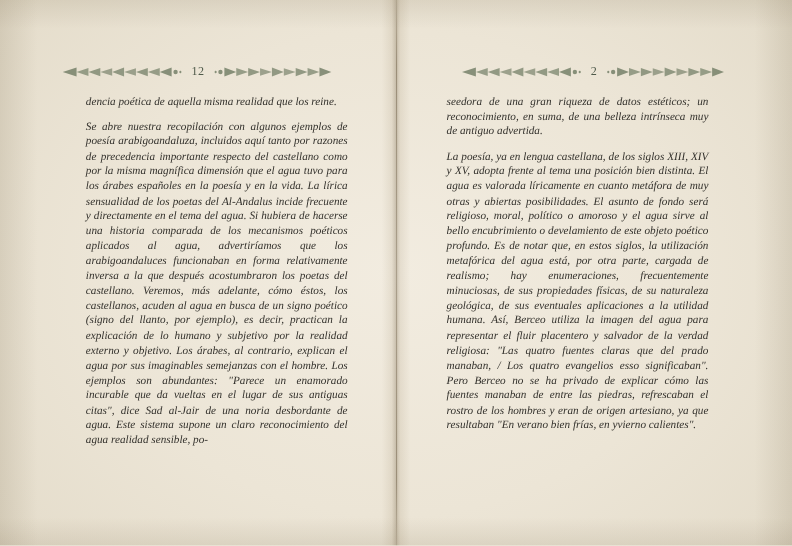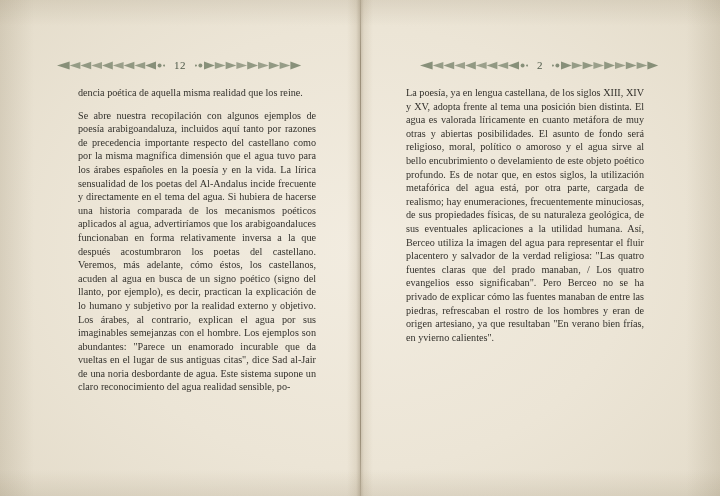--- a/index.html
+++ b/index.html
@@ -100,20 +100,21 @@
   }
 
   .column {
     position: absolute;
     top: 86px;
     width: 238px;
     font-size: 10.2px;
     line-height: 13.6px;
     text-align: justify;
     color: #33312c;
+    font-style: italic;
     font-family: "Liberation Serif", serif;
     hyphens: manual;
   }
   .page.left .column  { left: 78px; }
   .page.right .column { left: 46px; }
 
   .column p {
     margin: 0;
     text-indent: 0;
   }
@@ -197,19 +198,20 @@
           <path d="M58 6 L46 2.2 L46 9.8 Z" opacity="0.8"></path>
           <path d="M70 6 L58 1.5 L58 10.5 Z" opacity="0.9"></path>
           <path d="M82 6 L70 2.2 L70 9.8 Z" opacity="0.8"></path>
           <path d="M94 6 L82 1.8 L82 10.2 Z" opacity="0.9"></path>
           <path d="M106 6 L94 2 L94 10 Z" opacity="0.85"></path>
           <path d="M118 6 L106 1.5 L106 10.5 Z"></path>
         </g>
       </svg>
     </div>
     <div class="column">
+      <p class="cont">seedora de una gran riqueza de datos estéticos; un reconocimiento, en suma, de una belleza intrínseca muy de antiguo advertida.</p>
       <p>La poesía, ya en lengua castellana, de los siglos XIII, XIV y XV, adopta frente al tema una posición bien distinta. El agua es valorada líricamente en cuanto metáfora de muy otras y abiertas posibilidades. El asunto de fondo será religioso, moral, político o amoroso y el agua sirve al bello encubrimiento o develamiento de este objeto poético profundo. Es de notar que, en estos siglos, la utilización metafórica del agua está, por otra parte, cargada de realismo; hay enumeraciones, frecuentemente minuciosas, de sus propiedades físicas, de su naturaleza geológica, de sus eventuales aplicaciones a la utilidad humana. Así, Berceo utiliza la imagen del agua para representar el fluir placentero y salvador de la verdad religiosa: "Las quatro fuentes claras que del prado manaban, / Los quatro evangelios esso significaban". Pero Berceo no se ha privado de explicar cómo las fuentes manaban de entre las piedras, refrescaban el rostro de los hombres y eran de origen artesiano, ya que resultaban "En verano bien frías, en yvierno calientes".</p>
     </div>
   </div>
 
   <div class="gutter"></div>
   <div class="gutter-line"></div>
 </div>
 
 </body></html>

